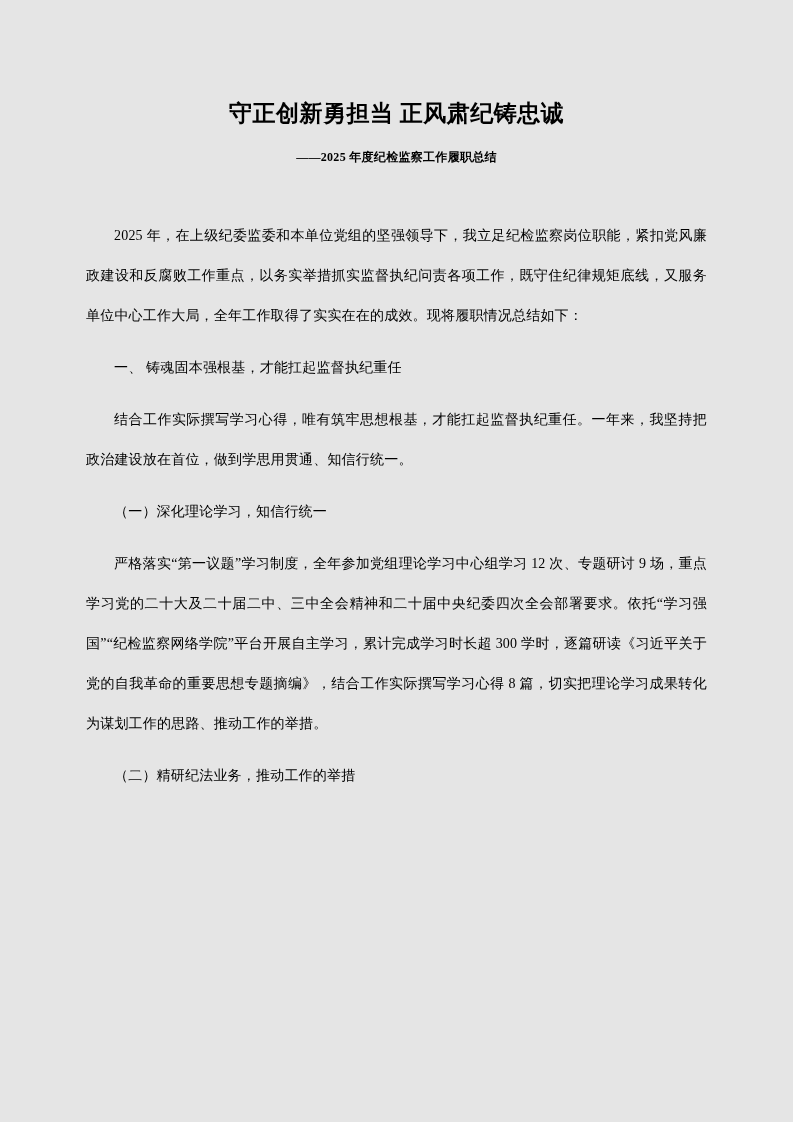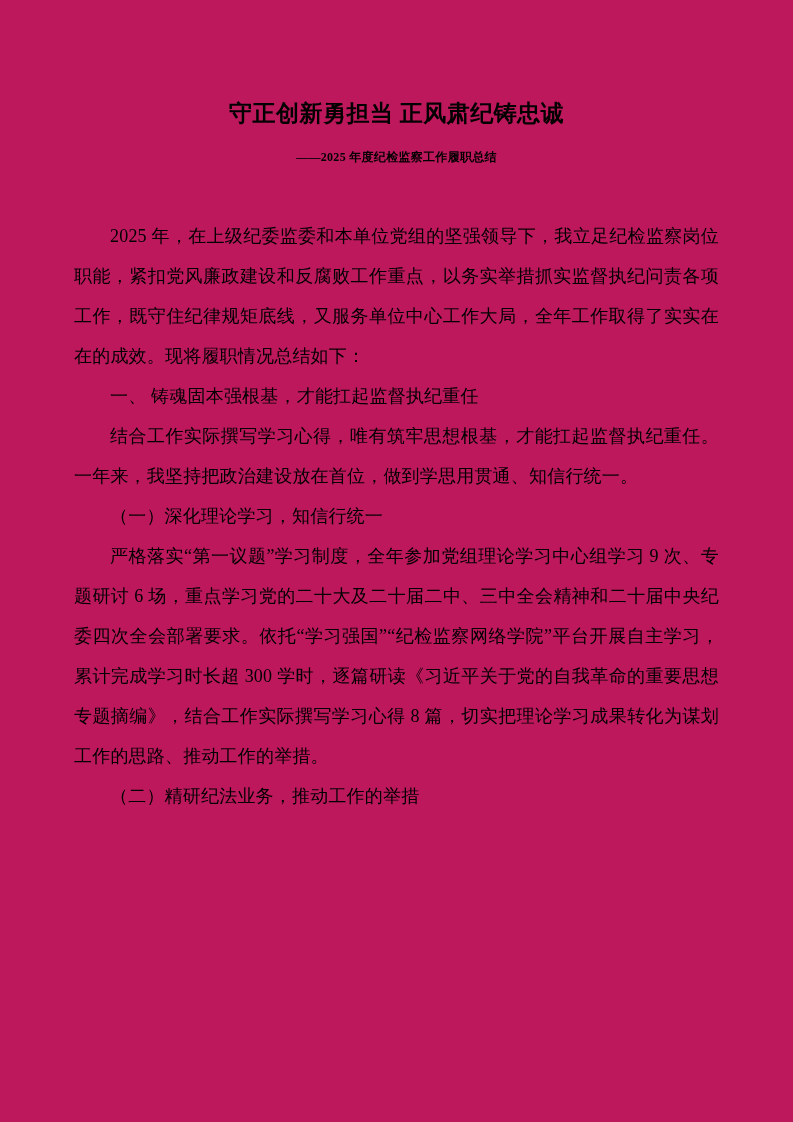--- a/index.html
+++ b/index.html
@@ -13,21 +13,21 @@
     font-family: "Liberation Serif", "DejaVu Serif", serif;
     color: #000000;
     overflow: hidden;
   }
   .page {
     position: relative;
     width: 793px;
     height: 1122px;
     box-sizing: border-box;
     padding: 88px 74px 60px 74px;
-    background: #be185d;
+    background: #e5e5e5;
   }
   .doc-title {
     text-align: center;
     font-weight: bold;
     font-size: 23px;
     line-height: 40px;
     letter-spacing: 0.5px;
     margin: 0;
     padding-top: 6px;
   }
@@ -37,22 +37,22 @@
     font-size: 12px;
     line-height: 38px;
     letter-spacing: 0.3px;
     margin: 0;
     padding-top: 4px;
   }
   .body-block {
     margin-top: 40px;
   }
   p.para {
-    margin: 0;
-    font-size: 18px;
+    margin: 12px;
+    font-size: 14px;
     line-height: 40px;
     text-align: justify;
     text-justify: inter-ideograph;
     text-indent: 2em;
     letter-spacing: 0.2px;
   }
   p.para.heading-lvl1 {
     text-indent: 2em;
   }
   p.para.heading-lvl2 {
@@ -65,17 +65,17 @@
 <div class="page">
 
   <h1 class="doc-title">守正创新勇担当 正风肃纪铸忠诚</h1>
   <h2 class="doc-subtitle">——2025 年度纪检监察工作履职总结</h2>
 
   <div class="body-block">
     <p class="para">2025 年，在上级纪委监委和本单位党组的坚强领导下，我立足纪检监察岗位职能，紧扣党风廉政建设和反腐败工作重点，以务实举措抓实监督执纪问责各项工作，既守住纪律规矩底线，又服务单位中心工作大局，全年工作取得了实实在在的成效。现将履职情况总结如下：</p>
     <p class="para heading-lvl1">一、 铸魂固本强根基，才能扛起监督执纪重任</p>
     <p class="para">结合工作实际撰写学习心得，唯有筑牢思想根基，才能扛起监督执纪重任。一年来，我坚持把政治建设放在首位，做到学思用贯通、知信行统一。</p>
     <p class="para heading-lvl2">（一）深化理论学习，知信行统一</p>
-    <p class="para">严格落实“第一议题”学习制度，全年参加党组理论学习中心组学习 9 次、专题研讨 6 场，重点学习党的二十大及二十届二中、三中全会精神和二十届中央纪委四次全会部署要求。依托“学习强国”“纪检监察网络学院”平台开展自主学习，累计完成学习时长超 300 学时，逐篇研读《习近平关于党的自我革命的重要思想专题摘编》，结合工作实际撰写学习心得 8 篇，切实把理论学习成果转化为谋划工作的思路、推动工作的举措。</p>
+    <p class="para">严格落实“第一议题”学习制度，全年参加党组理论学习中心组学习 12 次、专题研讨 9 场，重点学习党的二十大及二十届二中、三中全会精神和二十届中央纪委四次全会部署要求。依托“学习强国”“纪检监察网络学院”平台开展自主学习，累计完成学习时长超 300 学时，逐篇研读《习近平关于党的自我革命的重要思想专题摘编》，结合工作实际撰写学习心得 8 篇，切实把理论学习成果转化为谋划工作的思路、推动工作的举措。</p>
     <p class="para heading-lvl2">（二）精研纪法业务，推动工作的举措</p>
   </div>
 
 </div>
 
 </body></html>

